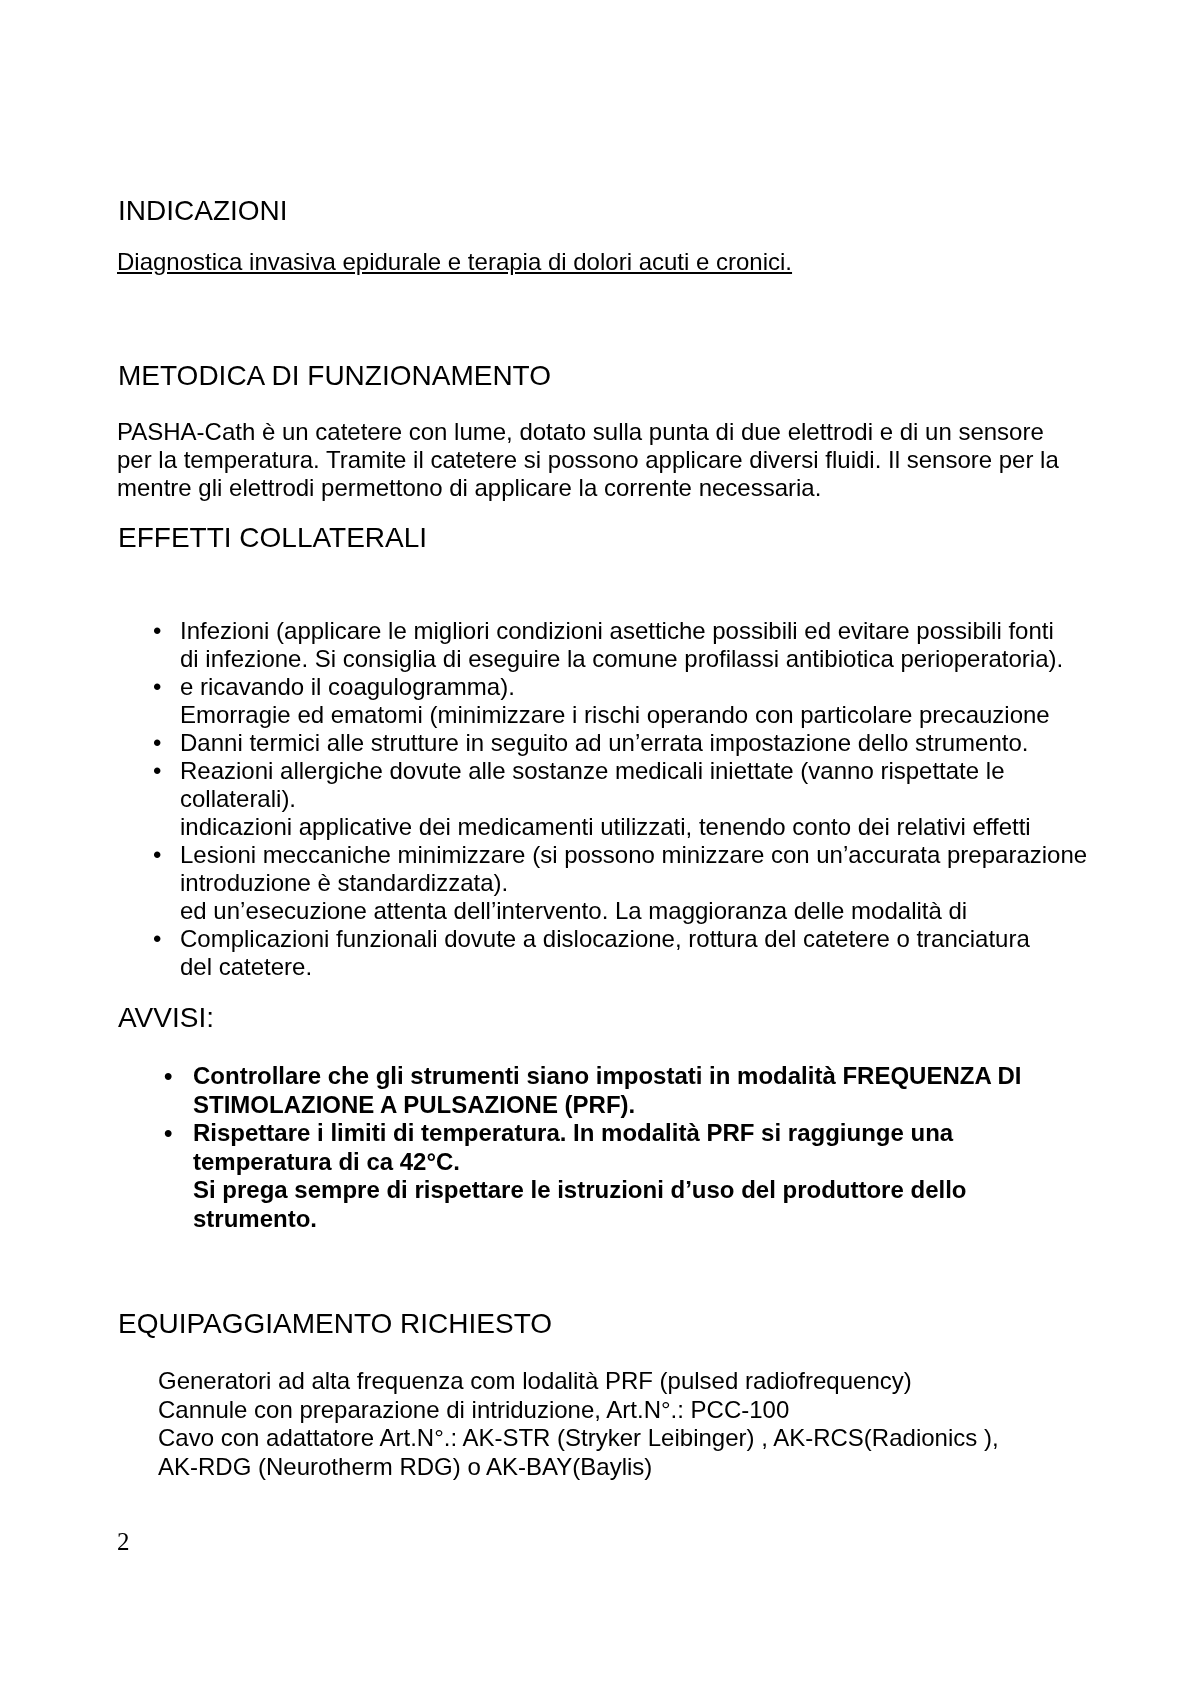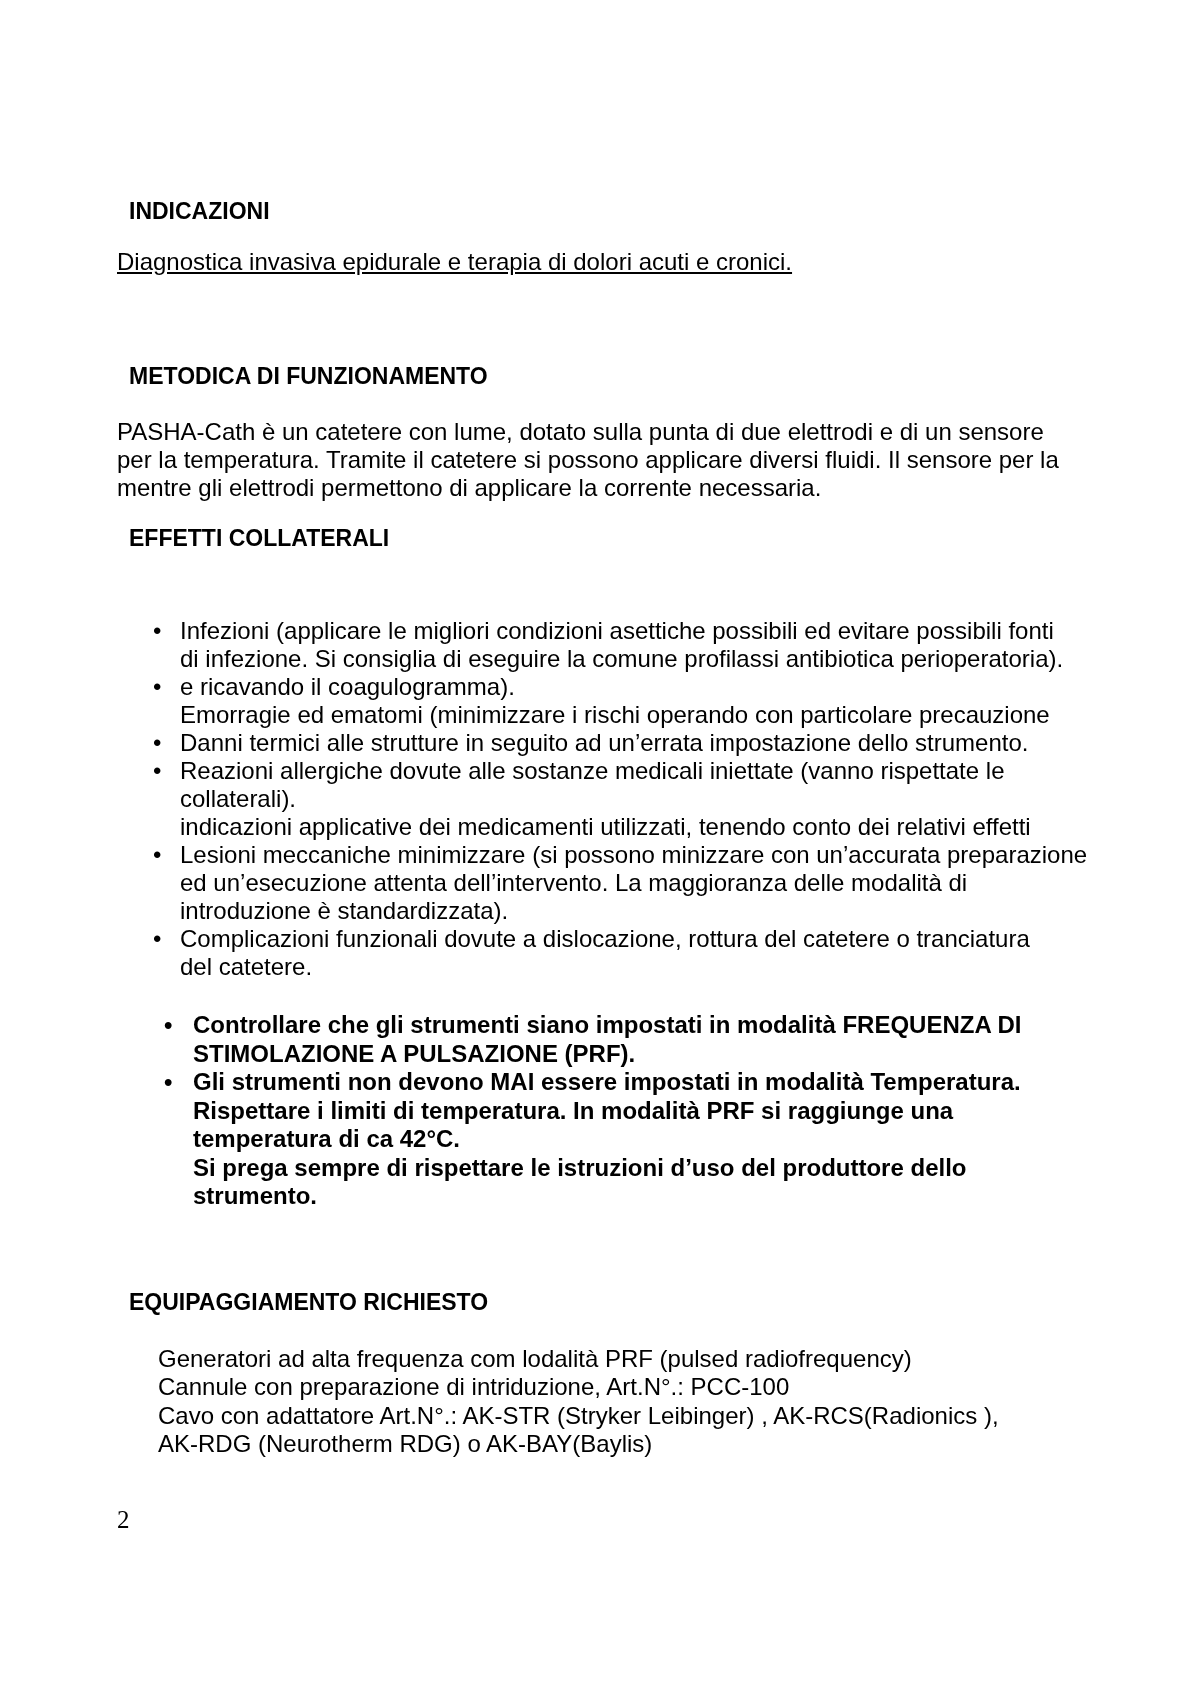--- a/index.html
+++ b/index.html
@@ -12,24 +12,24 @@
     background: #ffffff;
     color: #000000;
     font-family: "Liberation Sans", "DejaVu Sans", sans-serif;
     font-size: 24px;
     line-height: 28px;
     padding: 197px 110px 0 117px;
     overflow: hidden;
   }
 
   .heading {
-    margin: 12px;
-    font-size: 23px;
+    margin: 1px;
+    font-size: 28px;
     line-height: 28px;
-    font-weight: bold;
+    font-weight: normal;
   }
 
   .body-block { margin: 0; }
   .line { white-space: pre; }
 
   
   #sec-indicazioni .heading      { margin-top: 0; }
   #sec-indicazioni .body-block   { margin-top: 23px; text-decoration: underline; }
 
   #sec-metodica .heading         { margin-top: 86px; }
@@ -102,41 +102,41 @@
         </div>
         <div class="bullet-item">
           <span class="bullet-marker">•</span>
           <div class="line">Reazioni allergiche dovute alle sostanze medicali iniettate (vanno rispettate le</div>
           <div class="line">collaterali).</div>
           <div class="line">indicazioni applicative dei medicamenti utilizzati, tenendo conto dei relativi effetti</div>
         </div>
         <div class="bullet-item">
           <span class="bullet-marker">•</span>
           <div class="line">Lesioni meccaniche minimizzare (si possono minizzare con un’accurata preparazione</div>
+          <div class="line">introduzione è standardizzata).</div>
           <div class="line">ed un’esecuzione attenta dell’intervento. La maggioranza delle modalità di</div>
-          <div class="line">introduzione è standardizzata).</div>
         </div>
         <div class="bullet-item">
           <span class="bullet-marker">•</span>
           <div class="line">Complicazioni funzionali dovute a dislocazione, rottura del catetere o tranciatura</div>
           <div class="line">del catetere.</div>
         </div>
       </div>
   </section>
 
   <section class="sec" id="sec-avvisi">
+    <h2 class="heading">AVVISI:</h2>
     <div class="body-block">
         <div class="bullet-item">
           <span class="bullet-marker">•</span>
           <div class="line">Controllare che gli strumenti siano impostati in modalità FREQUENZA DI</div>
           <div class="line">STIMOLAZIONE A PULSAZIONE (PRF).</div>
         </div>
         <div class="bullet-item">
           <span class="bullet-marker">•</span>
-          <div class="line">Gli strumenti non devono MAI essere impostati in modalità Temperatura.</div>
           <div class="line">Rispettare i limiti di temperatura. In modalità PRF si raggiunge una</div>
           <div class="line">temperatura di ca 42°C.</div>
           <div class="line">Si prega sempre di rispettare le istruzioni d’uso del produttore dello</div>
           <div class="line">strumento.</div>
         </div>
       </div>
   </section>
 
   <section class="sec" id="sec-equipaggiamento">
     <h2 class="heading">EQUIPAGGIAMENTO RICHIESTO</h2>

